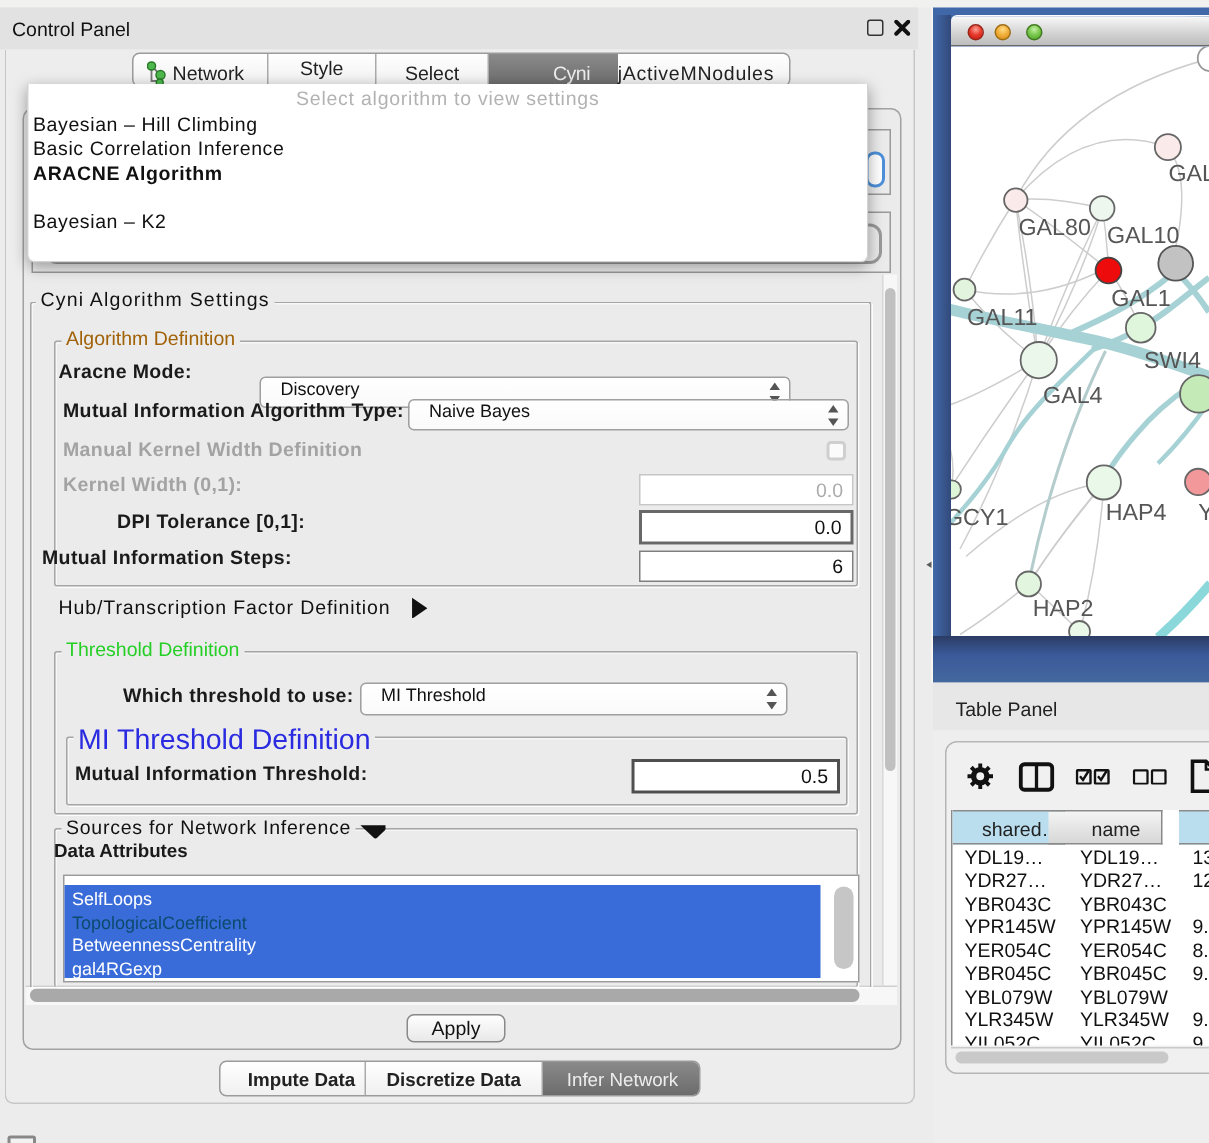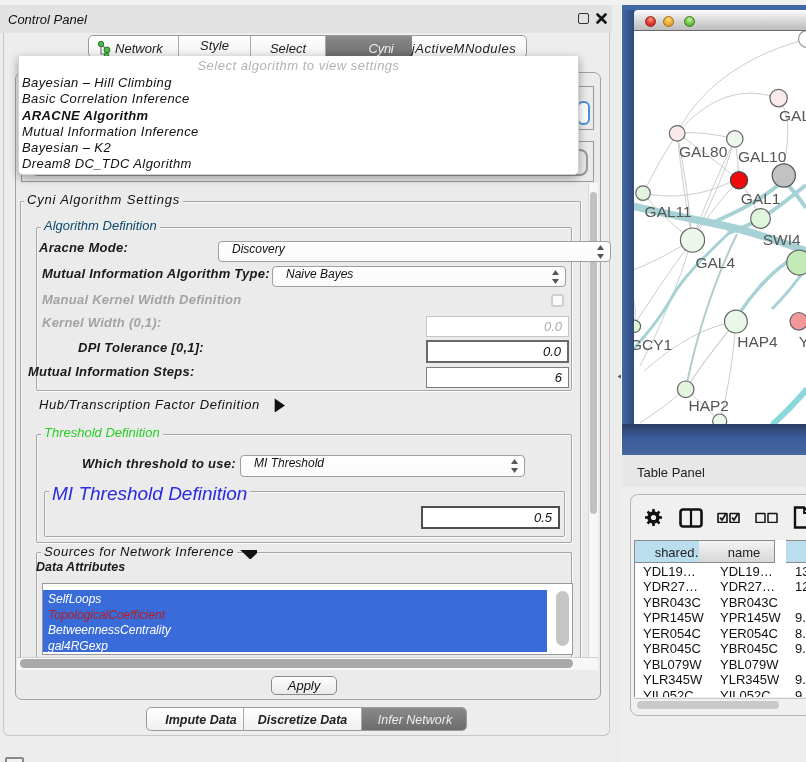--- a/index.html
+++ b/index.html
@@ -14,21 +14,21 @@
 .combo .st { position:absolute; right:5px; top:3px; width:9px; }
 .field { position:absolute; background:#fff; border:2px solid #4f4f4f;
   font-size:12px; color:#111; text-align:right; }
 .field span { position:absolute; right:6px; top:2px; font-size:13px; }
 .fs { position:absolute; border:1px solid #a6a6a6; border-radius:2px; box-shadow:1px 1px 0 rgba(255,255,255,0.85), inset 1px 1px 0 rgba(255,255,255,0.6); }
 .fst { position:absolute; background:#ebebeb; font-size:12px; white-space:nowrap; padding:0 3px; }
 </style>
 </head>
 <body>
 
-<div class="abs" id="leftpanel" style="left:0;top:0;width:620px;height:762px;font-style:italic;">
+<div class="abs" id="leftpanel" style="left:0;top:0;width:620px;height:762px;">
 
   <div class="abs" style="left:0;top:0;width:806px;height:5px;background:#f1f1f0;"></div>
 
   <div class="abs" style="left:0;top:5px;width:612px;height:28px;background:#e2e2e2;"></div>
   <div class="abs" style="left:8px;top:12px;font-size:13px;color:#111;">Control Panel</div>
   <div class="abs" style="left:578px;top:13px;width:11px;height:11px;border:1.6px solid #333;border-radius:2px;"></div>
   <svg class="abs" style="left:596px;top:13px;" width="11" height="11" viewBox="0 0 11 11">
     <path d="M1.5 1.5 L9.5 9.5 M9.5 1.5 L1.5 9.5" stroke="#111" stroke-width="2.6" stroke-linecap="round"></path>
   </svg>
 
@@ -44,24 +44,24 @@
 
   <div class="abs" style="left:588px;top:183px;width:10px;height:474px;background:#f7f7f7;border-left:1px solid #d8d8d8;"></div>
   <div class="abs" style="left:589.5px;top:192px;width:7px;height:322px;background:#c0c0c0;border-radius:4px;"></div>
   <div class="abs" style="left:17px;top:657px;width:581px;height:13px;background:#f7f7f7;border-top:1px solid #cfcfcf;"></div>
   <div class="abs" style="left:20px;top:659px;width:553px;height:9px;background:#a9a9a9;border-radius:5px;"></div>
 
   <div class="fs" style="left:20px;top:201px;width:561px;height:457px;border-bottom:none;border-radius:2px 2px 0 0;"></div>
   <div class="fst" style="left:24px;top:192px;color:#111;font-size:13px;letter-spacing:0.8px;">Cyni Algorithm Settings</div>
 
   <div class="fs" style="left:36px;top:227px;width:536px;height:164px;"></div>
-  <div class="fst" style="left:41px;top:218.4px;color:#0c4a6e;font-size:13px;">Algorithm Definition</div>
+  <div class="fst" style="left:41px;top:218.4px;color:#a16207;font-size:13px;">Algorithm Definition</div>
 
   <div class="lbl" style="left:39px;top:240.4px;">Aracne Mode:</div>
-  <div class="combo" style="left:173px;top:241px;width:393px;height:21px;margin-left:45px;">
+  <div class="combo" style="left:173px;top:251px;width:354px;height:21px;">
       <span class="tx">Discovery</span>
     <svg class="st" width="9" height="14" viewBox="0 0 9 14">
         <path d="M4.5 0 L8 5 H1 Z" fill="#555"></path>
         <path d="M4.5 14 L1 9 H8 Z" fill="#555"></path>
       </svg>
     </div>
 
   <div class="lbl" style="left:42px;top:265.7px;">Mutual Information Algorithm Type:</div>
   <div class="combo" style="left:272px;top:266px;width:294px;height:21px;">
       <span class="tx">Naive Bayes</span>
@@ -101,35 +101,36 @@
   <div class="combo" style="left:240px;top:455px;width:285px;height:22px;">
       <span class="tx">MI Threshold</span>
     <svg class="st" width="9" height="14" viewBox="0 0 9 14">
         <path d="M4.5 0 L8 5 H1 Z" fill="#555"></path>
         <path d="M4.5 14 L1 9 H8 Z" fill="#555"></path>
       </svg>
     </div>
 
   <div class="fs" style="left:44px;top:491px;width:521px;height:46px;"></div>
   <div class="fst" style="left:49px;top:482.8px;color:#2a2ae0;font-size:19px;">MI Threshold Definition</div>
+  <div class="lbl" style="left:50px;top:508.4px;">Mutual Information Threshold:</div>
   <div class="field" style="left:421px;top:506px;width:139px;height:23px;">
       <span>0.5</span>
     </div>
 
   <div class="fs" style="left:36px;top:552px;width:536px;height:106px;border-bottom:none;"></div>
   <div class="fst" style="left:41px;top:544.4px;color:#111;font-size:13px;letter-spacing:0.5px;">Sources for Network Inference</div>
   <svg class="abs" style="left:238px;top:549px;" width="19" height="10" viewBox="0 0 14 9">
       <path d="M0.5 1 L18.5 1 L9.5 9.5 Z" fill="#111"></path>
     </svg>
   <div class="lbl" style="left:36px;top:560px;font-size:12.5px;letter-spacing:0;">Data Attributes</div>
 
   <div class="abs" style="left:42px;top:583px;width:531px;height:72px;background:#fff;border:1px solid #9a9a9a;"></div>
   <div class="abs" style="left:43px;top:590px;width:504px;height:62px;background:#3a6cd9;"></div>
   <div class="abs" style="left:48px;top:592px;font-size:12px;color:#fff;">SelfLoops</div>
-  <div class="abs" style="left:48px;top:607.5px;font-size:12px;color:#b91c1c;">TopologicalCoefficient</div>
+  <div class="abs" style="left:48px;top:607.5px;font-size:12px;color:#0c4a6e;">TopologicalCoefficient</div>
   <div class="abs" style="left:48px;top:623px;font-size:12px;color:#fff;">BetweennessCentrality</div>
   <div class="abs" style="left:48px;top:638.5px;font-size:12px;color:#fff;">gal4RGexp</div>
   <div class="abs" style="left:556px;top:591px;width:13px;height:55px;background:#c6c6c6;border-radius:7px;"></div>
 
   <div class="abs" style="left:271px;top:676px;width:66px;height:19px;background:linear-gradient(#fefefe,#e9e9e9);border:1px solid #8a8a8a;border-radius:5px;text-align:center;font-size:13px;color:#111;padding-top:1px;">Apply</div>
 
   <div class="abs" style="left:146px;top:707px;width:321px;height:24px;background:linear-gradient(#ffffff,#f0f0f0);border:1px solid #9b9b9b;border-radius:5px;overflow:hidden;">
     <div class="abs" style="left:0;top:0;width:97px;height:24px;border-right:1px solid #aaa;text-align:center;text-indent:12px;font-size:12.5px;font-weight:bold;color:#222;padding-top:5px;">Impute Data</div>
     <div class="abs" style="left:97px;top:0;width:118px;height:24px;border-right:1px solid #aaa;text-align:center;font-size:12.5px;font-weight:bold;color:#222;padding-top:5px;">Discretize Data</div>
     <div class="abs" style="left:215px;top:0;width:106px;height:24px;background:linear-gradient(#8a8a8a,#696969);text-align:center;font-size:12.5px;color:#ededed;padding-top:5px;">Infer Network</div>
@@ -149,23 +150,21 @@
     <div class="abs" style="left:162px;top:0;width:75px;height:23px;border-right:1px solid #aaa;font-size:13px;color:#222;padding-top:5px;text-align:center;">Select</div>
     <div class="abs" style="left:237px;top:0;width:86px;height:23px;background:linear-gradient(#8a8a8a,#696969);font-size:13px;color:#ededed;padding-top:5px;text-align:center;letter-spacing:-0.3px;padding-left:24px;">Cyni Toolbox</div>
     <div class="abs" style="left:311px;top:0;width:128px;height:23px;font-size:13px;letter-spacing:0.5px;color:#222;padding-top:5px;text-align:center;">jActiveMNodules</div>
   </div>
 
   <div class="abs" style="left:18px;top:56px;width:561px;height:119px;background:#fff;border:1px solid #d2d2d2;border-top:none;border-radius:0 0 5px 5px;box-shadow:0 3px 10px rgba(0,0,0,0.35);"></div>
   <div class="abs" style="left:18px;top:57.6px;width:561px;text-align:center;font-size:13px;letter-spacing:0.5px;color:#b2b2b2;">Select algorithm to view settings</div>
   <div class="abs" style="left:22px;top:75.2px;font-size:13px;letter-spacing:0.4px;color:#111;">Bayesian – Hill Climbing</div>
   <div class="abs" style="left:22px;top:91.4px;font-size:13px;letter-spacing:0.4px;color:#111;">Basic Correlation Inference</div>
   <div class="abs" style="left:22px;top:107.6px;font-size:13px;letter-spacing:0.4px;color:#111;font-weight:bold;">ARACNE Algorithm</div>
-  <div class="abs" style="left:22px;top:123.8px;font-size:13px;letter-spacing:0.4px;color:#111;">Mutual Information Inference</div>
   <div class="abs" style="left:22px;top:140px;font-size:13px;letter-spacing:0.4px;color:#111;">Bayesian – K2</div>
-  <div class="abs" style="left:22px;top:156.2px;font-size:13px;letter-spacing:0.4px;color:#111;">Dream8 DC_TDC Algorithm</div>
 </div>
 
 <svg class="abs" style="left:617px;top:373px;" width="6" height="7" viewBox="0 0 6 7">
     <path d="M5.5 0.5 L0.5 3.5 L5.5 6.5" fill="#5a5a5a"></path>
   </svg>
 <div class="abs" style="left:621px;top:5px;width:1px;height:450px;background:#faf8f0;"></div>
 <div class="abs" style="left:622px;top:5px;width:184px;height:450px;background:#4067a7;"></div>
 <div class="abs" style="left:622px;top:10px;width:12px;height:414px;background:linear-gradient(90deg,#4269aa,#32497a);"></div>
 <div class="abs" style="left:622px;top:424px;width:184px;height:31px;background:linear-gradient(#2c3c63,#3a5999 40%,#45689f);"></div>
 

